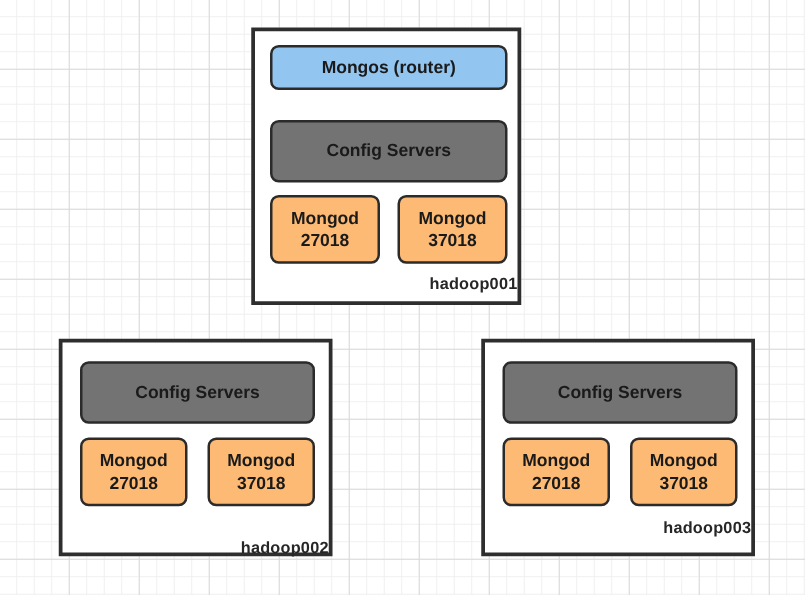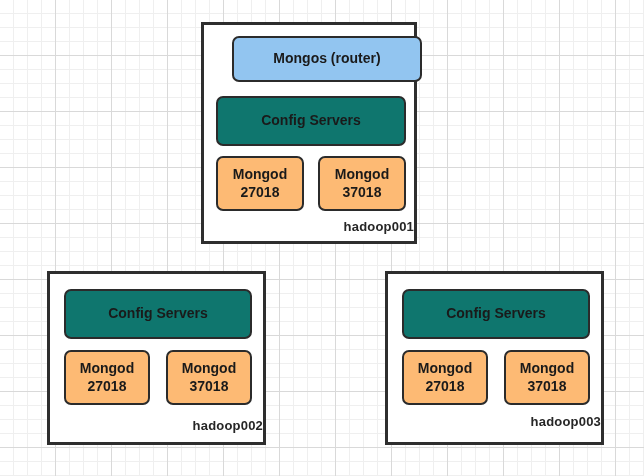--- a/index.html
+++ b/index.html
@@ -58,58 +58,58 @@
     align-items: center;
     justify-content: center;
     text-align: center;
     font-weight: bold;
     color: #1a1a1a;
     line-height: 1.25;
     white-space: pre-line;
   }
 
   .node.router  { background: #92c5f0; font-size: 14px; }
-  .node.config  { background: #0f766e; font-size: 14px; }
+  .node.config  { background: #737373; font-size: 14px; }
   .node.mongod  { background: #fdba74; font-size: 14px; }
 
   
   .hostname {
     position: absolute;
     left: 0;
     right: 0;
     text-align: right;
     font-size: 13px;
     font-weight: bold;
     color: #262626;
     letter-spacing: 0.2px;
   }
 </style>
 </head>
 <body>
 
 <div id="canvas">
     <div class="host" style="left: 201px; top: 22px; width: 216px; height: 222px;">
       <div class="host-inner">
-        <div class="node router" style="left: 28px; top: 11px; width: 190px; height: 46px;"><span>Mongos (router)</span></div>
+        <div class="node router" style="left: 12px; top: 11px; width: 190px; height: 36px;"><span>Mongos (router)</span></div>
         <div class="node config" style="left: 12px; top: 71px; width: 190px; height: 50px;"><span>Config Servers</span></div>
         <div class="node mongod" style="left: 12px; top: 131px; width: 88px; height: 55px;"><span>Mongod
 27018</span></div>
         <div class="node mongod" style="left: 114px; top: 131px; width: 88px; height: 55px;"><span>Mongod
 37018</span></div>
         <div class="hostname" style="top: 194px;">hadoop001</div>
       </div>
     </div>
     <div class="host" style="left: 47px; top: 271px; width: 219px; height: 174px;">
       <div class="host-inner">
         <div class="node config" style="left: 14px; top: 15px; width: 188px; height: 50px;"><span>Config Servers</span></div>
         <div class="node mongod" style="left: 14px; top: 76px; width: 86px; height: 55px;"><span>Mongod
 27018</span></div>
         <div class="node mongod" style="left: 116px; top: 76px; width: 86px; height: 55px;"><span>Mongod
 37018</span></div>
-        <div class="hostname" style="top: 144px; padding-left: 45px;">hadoop002</div>
+        <div class="hostname" style="top: 156px; padding-left: 45px;">hadoop002</div>
       </div>
     </div>
     <div class="host" style="left: 385px; top: 271px; width: 219px; height: 174px;">
       <div class="host-inner">
         <div class="node config" style="left: 14px; top: 15px; width: 188px; height: 50px;"><span>Config Servers</span></div>
         <div class="node mongod" style="left: 14px; top: 76px; width: 86px; height: 55px;"><span>Mongod
 27018</span></div>
         <div class="node mongod" style="left: 116px; top: 76px; width: 86px; height: 55px;"><span>Mongod
 37018</span></div>
         <div class="hostname" style="top: 140px;">hadoop003</div>

